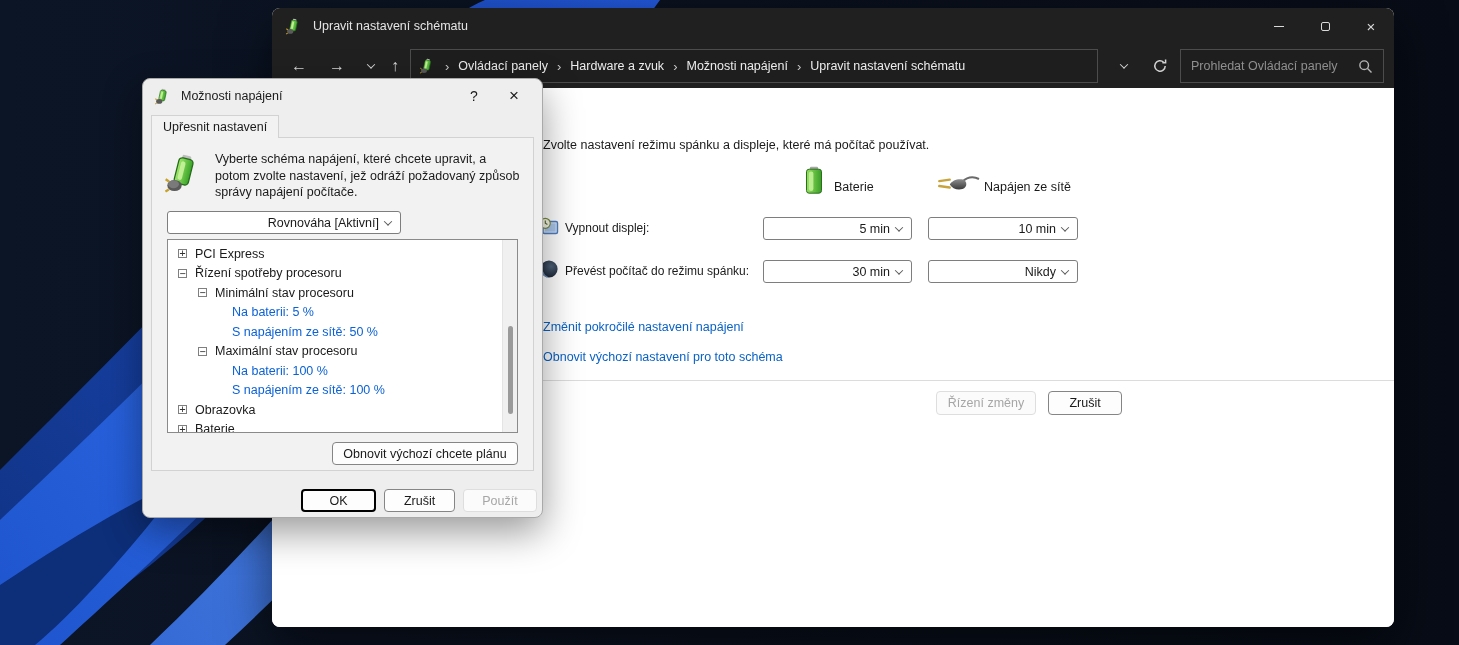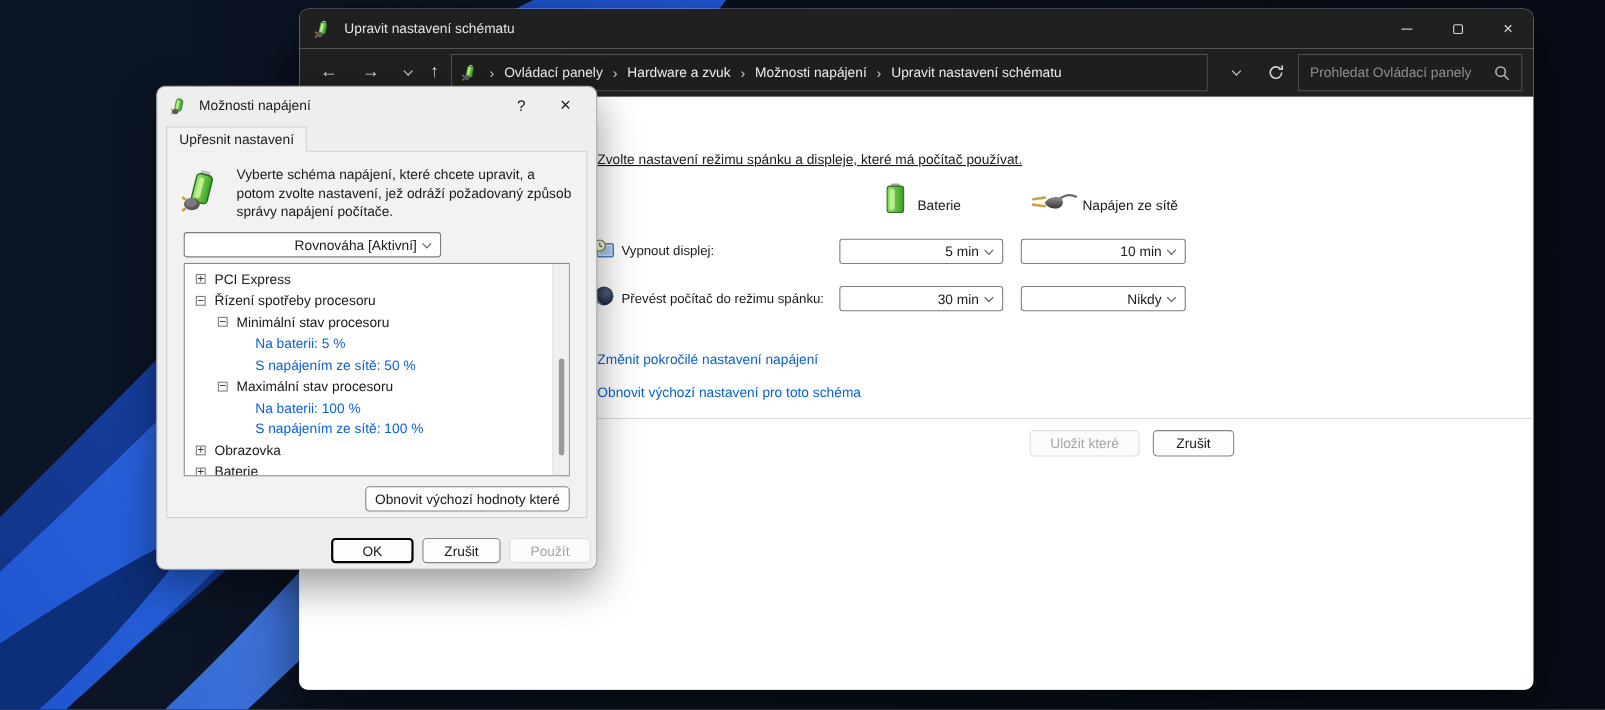--- a/index.html
+++ b/index.html
@@ -42,21 +42,21 @@
                border:1px solid #4c4c4c; background:#1e1e1e; display:flex; align-items:center;
                padding:0 10px; }
   .searchbox input { flex:1; background:transparent; border:none; outline:none;
                      font-size:12.5px; color:#e0e0e0; font-family:inherit; }
   .searchbox input::placeholder { color:#8f8f8f; }
 
   
   .content { position:absolute; left:0; top:80px; right:0; bottom:0; background:#ffffff;
              color:#1a1a1a; }
   .h1 { position:absolute; left:271px; top:18px; font-size:17px; color:#0b5fc0; }
-  .sub { position:absolute; left:271px; top:50px; font-size:12.5px;text-decoration:underline; }
+  .sub { position:absolute; left:271px; top:50px; font-size:12.5px; }
   .col-label { position:absolute; top:92px; font-size:12.5px; }
   .row-label { position:absolute; font-size:12px; }
   .select { position:absolute; height:23px; border:1px solid #7e7e7e; border-radius:3px;
             background:#fff; display:flex; align-items:center; justify-content:flex-end;
             padding:0 9px; font-size:12.5px; color:#1a1a1a; }
   .select .chev { color:#5a5a5a; margin-left:6px; }
   .cp-link { position:absolute; font-size:12.5px; color:#0a62c5; cursor:pointer; }
   .divider { position:absolute; left:0; right:0; top:292px; height:1px; background:#dcdcdc; }
   .btn { display:flex; align-items:center; justify-content:center; font-size:12.5px;
          border-radius:4px; background:#fdfdfd; border:1px solid #858585; color:#1a1a1a; }
@@ -291,21 +291,21 @@
       </div>
       <div class="select" style="left:656px;top:172px;width:150px">
         <span>Nikdy</span>
         <span class="chev"></span>
       </div>
 
       <div class="cp-link" style="left:271px;top:232px">Změnit pokročilé nastavení napájení</div>
       <div class="cp-link" style="left:271px;top:262px">Obnovit výchozí nastavení pro toto schéma</div>
 
       <div class="divider"></div>
-      <div class="btn disabled save-btn">Uložit které</div>
+      <div class="btn disabled save-btn">Řízení změny</div>
       <div class="btn cancelm-btn">Zrušit</div>
     </div>
   </div>
 
   <div class="dialog">
 
     <div class="dlg-titlebar">
       <svg class="app-ic" viewBox="0 0 24 24">
         <defs>
             <linearGradient id="gb3" x1="0" y1="0" x2="1" y2="0">
@@ -395,20 +395,20 @@
         <div class="tree-row lvl0">
           <span class="exp">+</span>
           <span>Baterie</span>
         </div>
       </div>
       <div class="vscroll">
         <div class="vthumb"></div>
       </div>
     </div>
 
-    <div class="btn restore-btn">Obnovit výchozí hodnoty které</div>
+    <div class="btn restore-btn">Obnovit výchozí chcete plánu</div>
 
     <div class="btn ok-btn">OK</div>
     <div class="btn canceld-btn">Zrušit</div>
     <div class="btn disabled apply-btn">Použít</div>
   </div>
 
 </div>
 
 </body></html>

